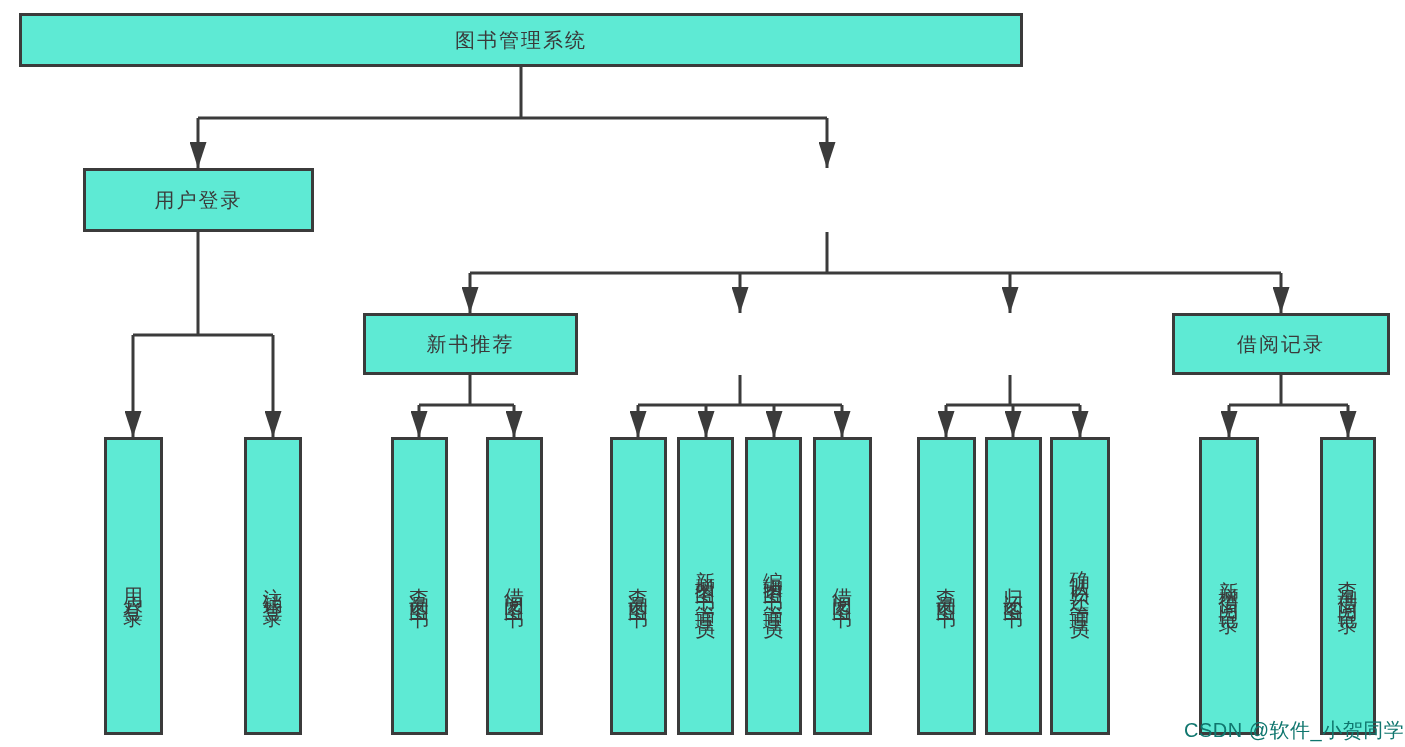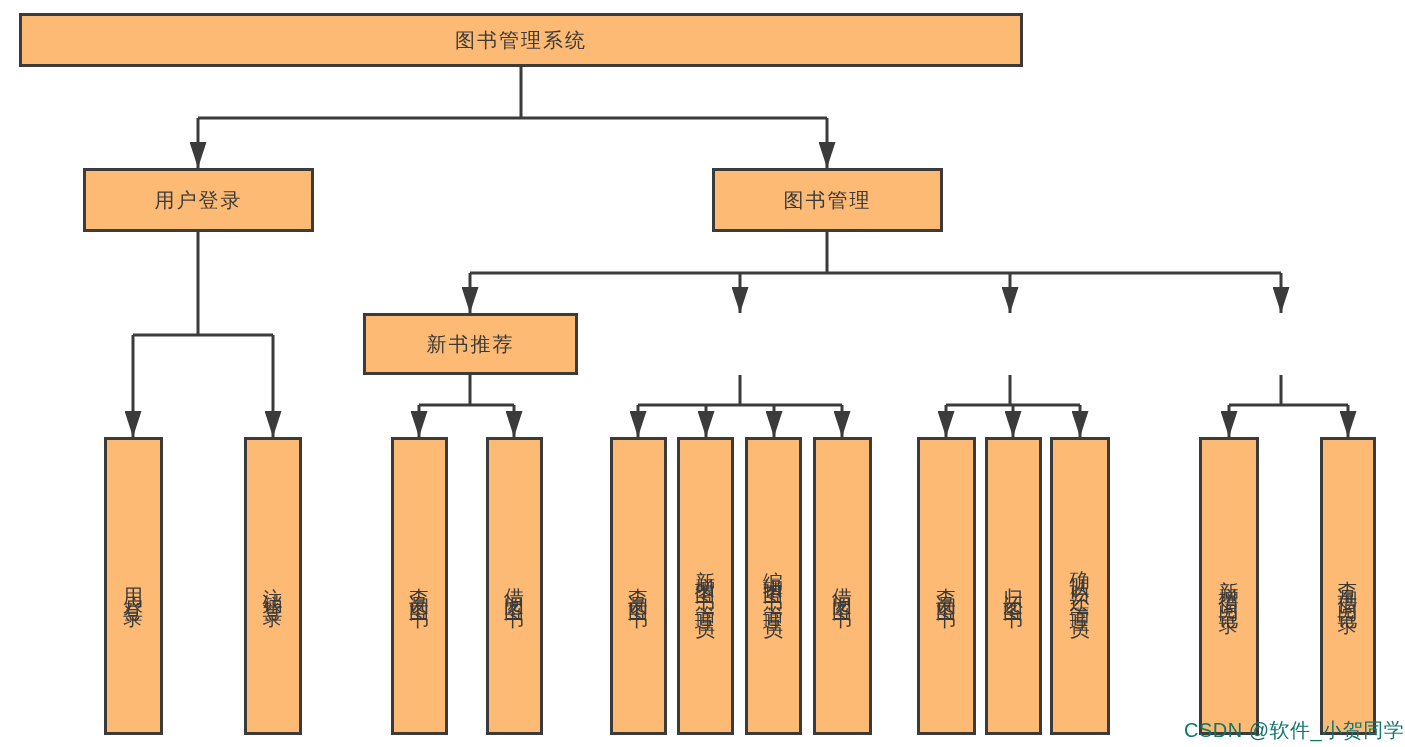--- a/index.html
+++ b/index.html
@@ -13,21 +13,21 @@
     overflow: hidden;
   }
   svg.connectors {
     position: absolute;
     left: 0; top: 0;
     width: 1405px; height: 747px;
   }
   .node {
     position: absolute;
     box-sizing: border-box;
-    background: #fdba74;
+    background: #5eead4;
     border: 3px solid #3b3b3b;
     display: flex;
     align-items: center;
     justify-content: center;
     text-align: center;
   }
   .hbox {
     font-size: 20px;
     letter-spacing: 2px;
     white-space: nowrap;
@@ -94,23 +94,23 @@
 
       <path d="M1281 375 V405 M1229 405 H1348"></path>
       <line x1="1229" y1="405" x2="1229" y2="437" marker-end="url(#ah)"></line>
       <line x1="1348" y1="405" x2="1348" y2="437" marker-end="url(#ah)"></line>
     </g>
   </svg>
 
   <div class="node hbox" style="left:19px; top:13px; width:1004px; height:54px;">图书管理系统</div>
 
   <div class="node hbox" style="left:83px; top:168px; width:231px; height:64px;">用户登录</div>
-  <div class="node hbox" style="left:712px; top:168px; width:231px; height:64px;">图书管理</div>
 
   <div class="node hbox" style="left:363px; top:313px; width:215px; height:62px;text-align:center;">新书推荐</div>
+  <div class="node hbox" style="left:1172px; top:313px; width:218px; height:62px;">借阅记录</div>
 
   <div class="node vbox" style="left:104px; top:437px; width:59px; height:298px;">用户登录</div>
   <div class="node vbox" style="left:244px; top:437px; width:58px; height:298px;">注销登录</div>
 
   <div class="node vbox" style="left:391px; top:437px; width:57px; height:298px;">查询图书</div>
   <div class="node vbox" style="left:486px; top:437px; width:57px; height:298px;">借阅图书</div>
 
   <div class="node vbox" style="left:610px; top:437px; width:57px; height:298px;">查询图书</div>
   <div class="node vbox" style="left:677px; top:437px; width:57px; height:298px;">新增图书（管理员）</div>
   <div class="node vbox" style="left:745px; top:437px; width:57px; height:298px;">编辑图书（管理员）</div>

